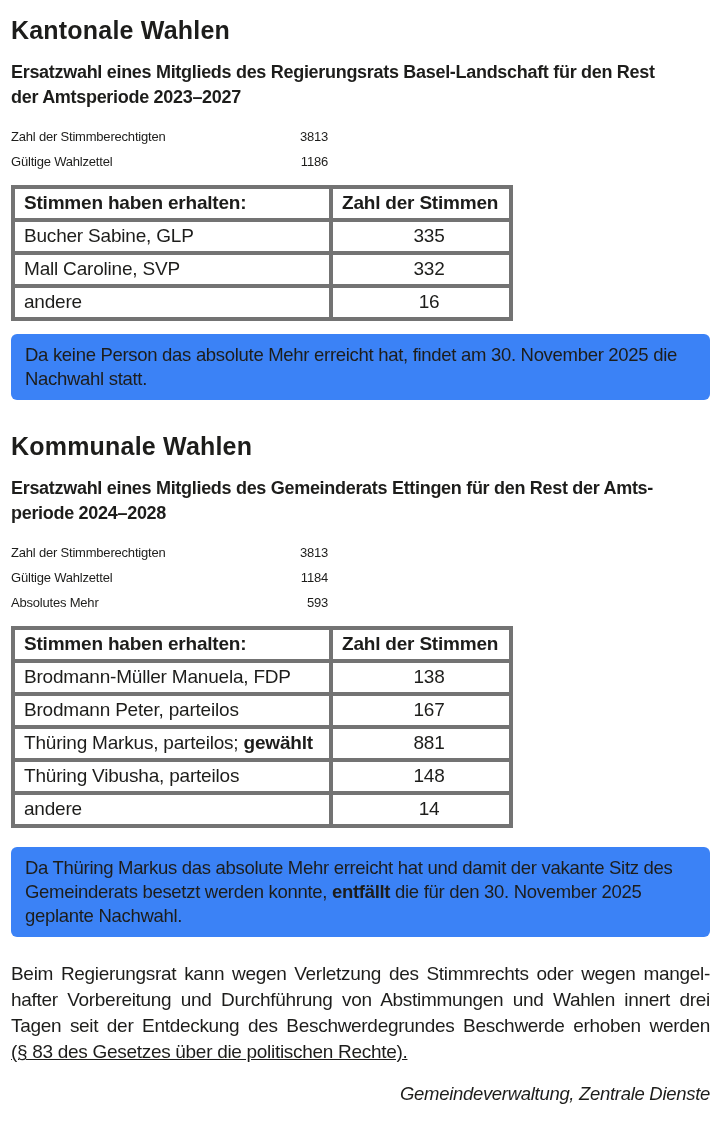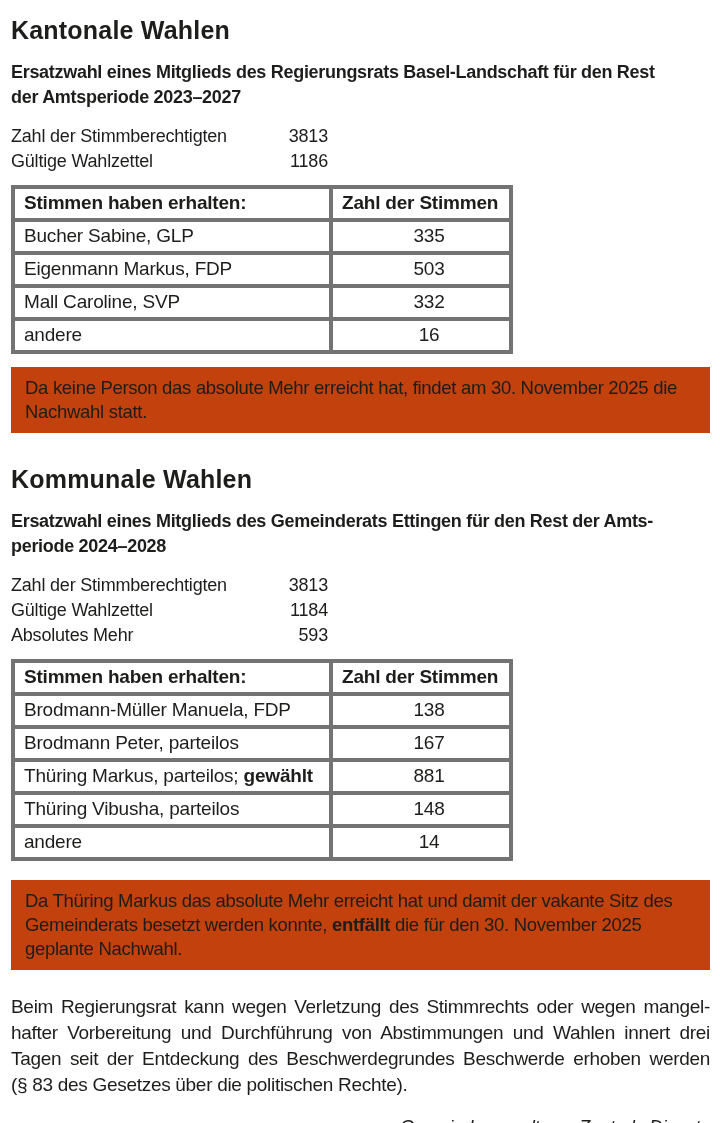--- a/index.html
+++ b/index.html
@@ -26,21 +26,21 @@
     line-height:25px;
     font-weight:bold;
     letter-spacing:-0.3px;
     margin-bottom:14px;
   }
   .stats { margin-bottom:11px; }
   .stat-row {
     display:flex;
     justify-content:space-between;
     width:317px;
-    font-size:18px;
+    font-size:13px;
     line-height:25px;
   }
   .stat-value { text-align:right; }
   .vote-table {
     border-collapse:collapse;
     width:502px;
     table-layout:fixed;
     border:2px solid #464646;
   }
   .vote-table.t1 { margin-bottom:13px; }
@@ -51,42 +51,44 @@
     height:33px;
     padding:2px 9px 3px 9px;
     vertical-align:middle;
     overflow:hidden;
     white-space:nowrap;
   }
   .vote-table th { text-align:left; font-weight:bold; }
   .col-candidate { width:318px; }
   .vote-table td.votes-cell { text-align:center; padding-left:18px; padding-right:2px; }
   .note-box {
-    background:#c2410c;
+    background:#3b82f6;
     width:699px;
     padding:9px 14px;
     font-size:18.5px;
     line-height:24px;
     letter-spacing:-0.3px;
+    border-radius:6px;
   }
   .note-box.n1 { margin-bottom:32px; }
   .note-box.n2 { margin-bottom:24px; }
   .bold { font-weight:bold; }
   .footer-para { width:699px; }
   .footer-line {
     font-size:19px;
     line-height:26px;
     letter-spacing:-0.3px;
     text-align:justify;
     text-align-last:justify;
     white-space:normal;
   }
   .footer-line.last {
     text-align:left;
     text-align-last:auto;
+    text-decoration:underline;
   }
   .signature {
     width:699px;
     margin-top:16px;
     font-size:18.5px;
     line-height:26px;
     font-style:italic;
     text-align:right;
     letter-spacing:-0.3px;
   }
@@ -117,24 +119,20 @@
     <tbody>
         <tr>
       <th class="col-candidate">Stimmen haben erhalten:</th>
       <th>Zahl der Stimmen</th>
     </tr>
     <tr>
       <td>Bucher Sabine, GLP</td>
       <td class="votes-cell">335</td>
     </tr>
     <tr>
-      <td>Eigenmann Markus, FDP</td>
-      <td class="votes-cell">503</td>
-    </tr>
-    <tr>
       <td>Mall Caroline, SVP</td>
       <td class="votes-cell">332</td>
     </tr>
     <tr>
       <td>andere</td>
       <td class="votes-cell">16</td>
     </tr>
   </tbody>
     </table>
 

